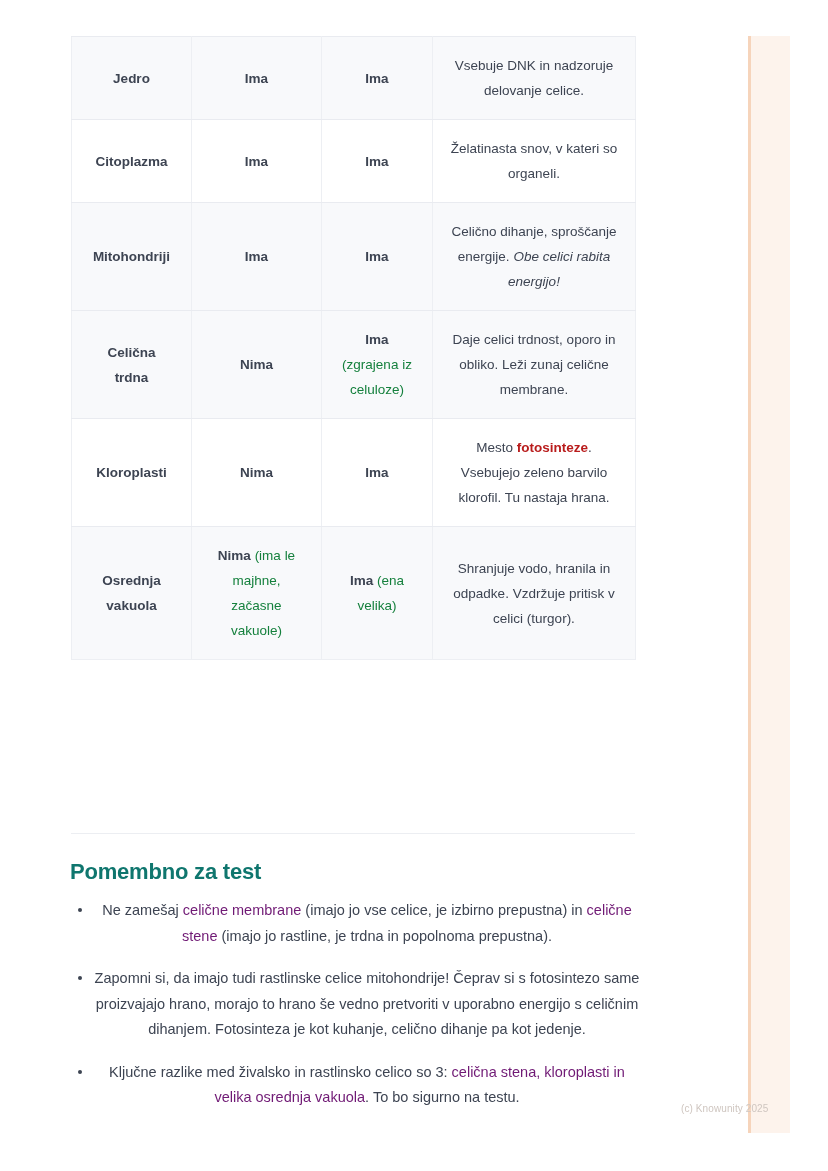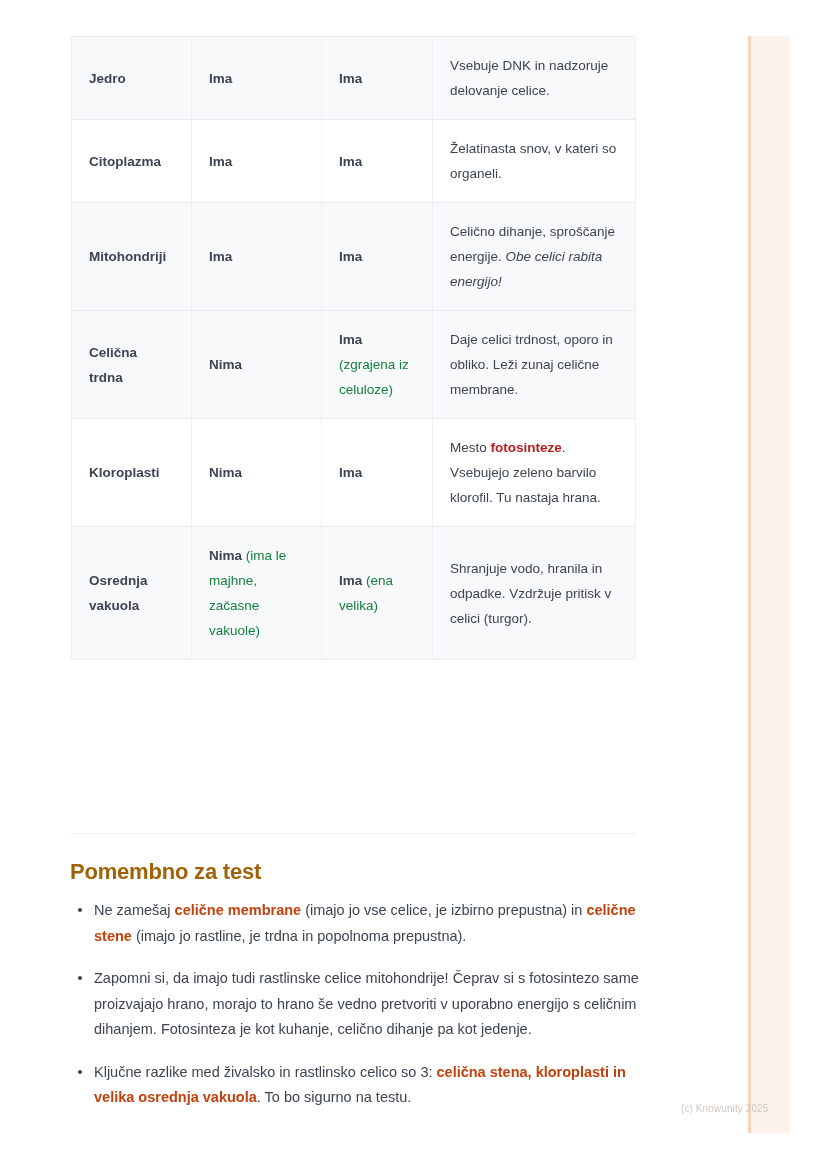--- a/index.html
+++ b/index.html
@@ -30,20 +30,21 @@
   }
 
   
   .page {
     position: absolute;
     left: 0;
     top: 0;
     width: 708px;
     height: 1171px;
     padding: 4px;
+    text-align: center;
   }
 
   
   .table-wrap {
     position: absolute;
     left: 71px;
     top: 36px;
     width: 564px;
   }
   table.compare {
@@ -105,21 +106,21 @@
     background: #eceef2;
   }
 
   
   .section-heading {
     position: absolute;
     left: 70px;
     top: 857px;
     font-size: 22px;
     font-weight: bold;
-    color: #a16207;
+    color: #0f766e;
     letter-spacing: -0.2px;
     line-height: 30px;
   }
 
   
   .notes {
     position: absolute;
     left: 70px;
     top: 898px;
     width: 570px;
@@ -140,21 +141,21 @@
   .notes li:last-child { margin-bottom: 0; }
   .notes li .dot {
     position: absolute;
     left: 8px;
     top: 10px;
     width: 4px;
     height: 4px;
     background: #3d4452;
     border-radius: 50%;
   }
-  .notes li b { color: #c2410c; font-weight: bold; }
+  .notes li b { color: #701a75; font-weight: normal; }
 
   
   .watermark {
     position: absolute;
     left: 681px;
     top: 1103px;
     font-size: 10px;
     color: #cfc6c0;
     letter-spacing: 0.1px;
     white-space: nowrap;

